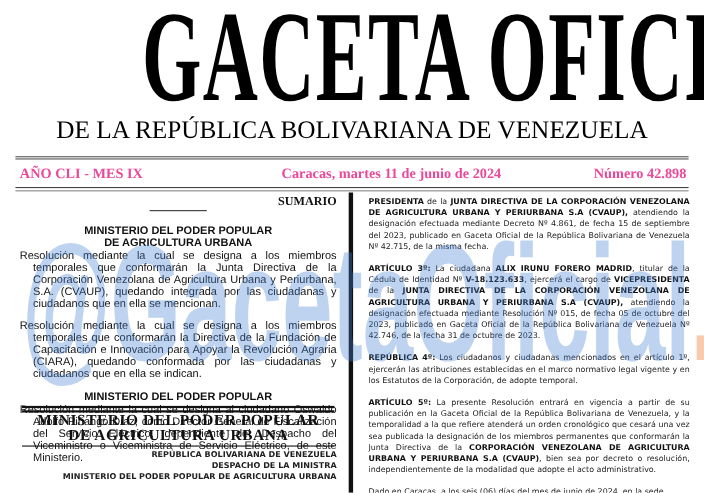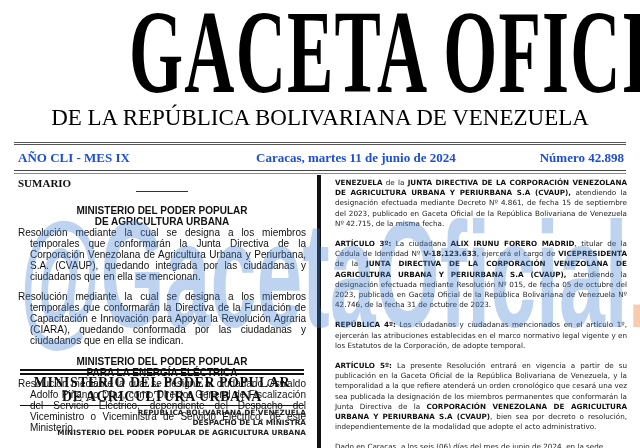--- a/index.html
+++ b/index.html
@@ -16,30 +16,30 @@
     }
     .mast-title span { display: inline-block; transform: scaleY(1.05); }
     .mast-sub {
       position: absolute; left: 0; top: 104px; width: 640px;
       font-family: "Liberation Serif", serif; font-size: 23px; line-height: 28px;
       letter-spacing: 0px; color: #000; text-align: center; white-space: nowrap;
     }
 
     .rule-top { position: absolute; left: 14px; top: 142px; width: 612px; height: 3px; border-top: 1px solid #555; border-bottom: 1px solid #555; }
     .dateline { position: absolute; left: 16px; top: 150px; width: 608px; height: 18px;
-      font-family: "Liberation Serif", serif; font-size: 13px; font-weight: bold; color: #1d4ed8; }
+      font-family: "Liberation Serif", serif; font-size: 13px; font-weight: bold; color: #ec4899; }
     .dateline .left { position: absolute; left: 2px; top: 0; }
     .dateline .center { position: absolute; left: 240px; top: 0; font-weight: bold; }
     .dateline .right { position: absolute; right: 0; top: 0; text-align: right; }
     .rule-mid { position: absolute; left: 14px; top: 170px; width: 612px; height: 4px; border-top: 1px solid #444; border-bottom: 1px solid #888; }
 
     .col-divider { position: absolute; left: 317px; top: 175px; width: 4px; height: 273px; background: #111; }
 
     .left-col { position: absolute; left: 18px; top: 175px; width: 288px; }
-    .sumario { text-align: left; font-family: "Liberation Serif", serif; font-weight: bold; font-size: 11px; margin-top: 2px; }
+    .sumario { text-align: right; font-family: "Liberation Serif", serif; font-weight: bold; font-size: 11px; margin-top: 2px; }
     .sumario-line { width: 52px; height: 1px; background: #333; margin: 2px auto 0; }
     .sec-heading { text-align: center; font-weight: bold; font-size: 10px; line-height: 11px; color: #111; }
     .para { font-size: 10px; line-height: 11px; text-align: justify; padding-left: 12px; text-indent: -12px; color: #111; }
 
     .double-rule { position: absolute; left: 20px; top: 369px; width: 284px; height: 6px; border-top: 2px solid #111; border-bottom: 2px solid #111; }
     .ministry-block { position: absolute; left: 18px; top: 376px; width: 288px; text-align: center;
       font-family: "Liberation Serif", serif; font-weight: bold; font-size: 14px; line-height: 14px; letter-spacing: 0.5px; color: #111; }
     .ministry-under { position: absolute; left: 20px; top: 405px; width: 284px; height: 1px; background: #111; }
     .resol-block { position: absolute; left: 18px; top: 408px; width: 288px; text-align: right;
       font-family: "DejaVu Sans", sans-serif; font-weight: bold; font-size: 7.3px; line-height: 10px; color: #222; }
@@ -78,38 +78,37 @@
 
   <div style="height:13px"></div>
   <div class="sec-heading">MINISTERIO DEL PODER POPULAR</div>
   <div class="sec-heading">DE AGRICULTURA URBANA</div>
   <div class="para">Resolución mediante la cual se designa a los miembros temporales que conformarán la Junta Directiva de la Corporación Venezolana de Agricultura Urbana y Periurbana, S.A. (CVAUP), quedando integrada por las ciudadanas y ciudadanos que en ella se mencionan.</div>
   <div style="height:9px"></div>
   <div class="para">Resolución mediante la cual se designa a los miembros temporales que conformarán la Directiva de la Fundación de Capacitación e Innovación para Apoyar la Revolución Agraria (CIARA), quedando conformada por las ciudadanas y ciudadanos que en ella se indican.</div>
 
   <div style="height:10px"></div>
   <div class="sec-heading">MINISTERIO DEL PODER POPULAR</div>
-  <div class="sec-heading">PARA LA ENERGÍA ELÉCTRICA</div>
   <div class="para">Resolución mediante la cual se designa al ciudadano Oswaldo Adolfo Piñango Díaz, como Director General de Fiscalización del Servicio Eléctrico, dependiente del Despacho del Viceministro o Viceministra de Servicio Eléctrico, de este Ministerio.</div>
 </div>
 
 <div class="double-rule"></div>
 <div class="ministry-block">
   <div>MINISTERIO DEL PODER POPULAR</div>
   <div>DE AGRICULTURA URBANA</div>
 </div>
 <div class="ministry-under"></div>
 <div class="resol-block">
   <div>REPÚBLICA BOLIVARIANA DE VENEZUELA</div>
   <div>DESPACHO DE LA MINISTRA</div>
   <div>MINISTERIO DEL PODER POPULAR DE AGRICULTURA URBANA</div>
 </div>
 
 <div class="right-col">
-  <p><b>VENEZUELA</b><span> de la </span><b>JUNTA DIRECTIVA DE LA CORPORACIÓN VENEZOLANA DE AGRICULTURA URBANA Y PERIURBANA S.A (CVAUP),</b><span> atendiendo la designación efectuada mediante Decreto Nº 4.861, de fecha 15 de septiembre del 2023, publicado en Gaceta Oficial de la República Bolivariana de Venezuela Nº 42.715, de la misma fecha.</span></p>
+  <p><b>PRESIDENTA</b><span> de la </span><b>JUNTA DIRECTIVA DE LA CORPORACIÓN VENEZOLANA DE AGRICULTURA URBANA Y PERIURBANA S.A (CVAUP),</b><span> atendiendo la designación efectuada mediante Decreto Nº 4.861, de fecha 15 de septiembre del 2023, publicado en Gaceta Oficial de la República Bolivariana de Venezuela Nº 42.715, de la misma fecha.</span></p>
 
   <p><b>ARTÍCULO 3º:</b><span> La ciudadana </span><b>ALIX IRUNU FORERO MADRID</b><span>, titular de la Cédula de Identidad Nº </span><b>V-18.123.633</b><span>, ejercerá el cargo de </span><b>VICEPRESIDENTA</b><span> de la </span><b>JUNTA DIRECTIVA DE LA CORPORACIÓN VENEZOLANA DE AGRICULTURA URBANA Y PERIURBANA S.A (CVAUP),</b><span> atendiendo la designación efectuada mediante Resolución Nº 015, de fecha 05 de octubre del 2023, publicado en Gaceta Oficial de la República Bolivariana de Venezuela Nº 42.746, de la fecha 31 de octubre de 2023.</span></p>
 
   <p><b>REPÚBLICA 4º:</b><span> Los ciudadanos y ciudadanas mencionados en el artículo 1º, ejercerán las atribuciones establecidas en el marco normativo legal vigente y en los Estatutos de la Corporación, de adopte temporal.</span></p>
 
   <p><b>ARTÍCULO 5º:</b><span> La presente Resolución entrará en vigencia a partir de su publicación en la Gaceta Oficial de la República Bolivariana de Venezuela, y la temporalidad a la que refiere atenderá un orden cronológico que cesará una vez sea publicada la designación de los miembros permanentes que conformarán la Junta Directiva de la </span><b>CORPORACIÓN VENEZOLANA DE AGRICULTURA URBANA Y PERIURBANA S.A (CVAUP)</b><span>, bien sea por decreto o resolución, independientemente de la modalidad que adopte el acto administrativo.</span></p>
 
   <p>Dado en Caracas, a los seis (06) días del mes de junio de 2024, en la sede</p>
 </div>
 

